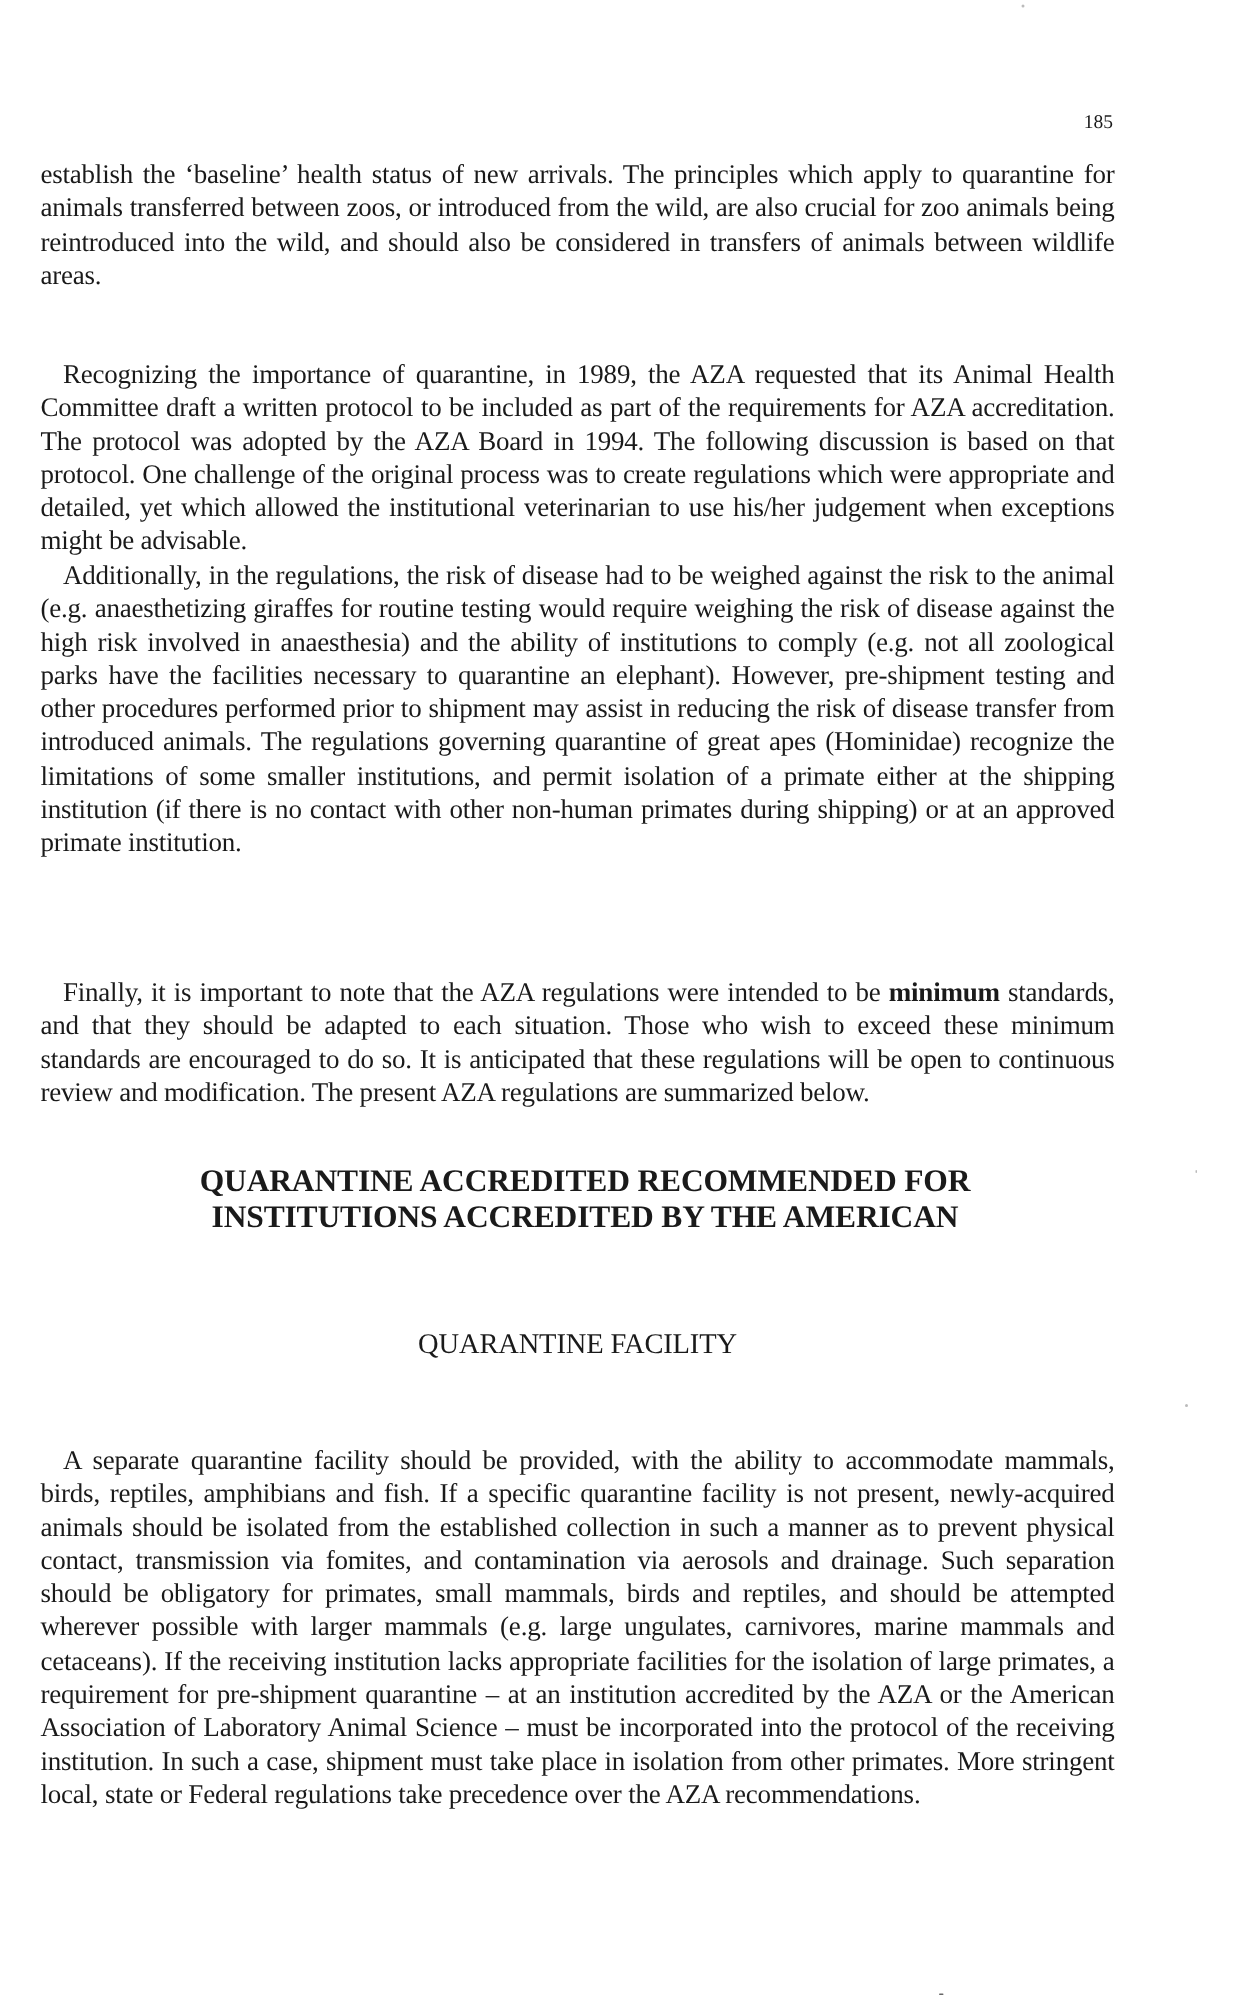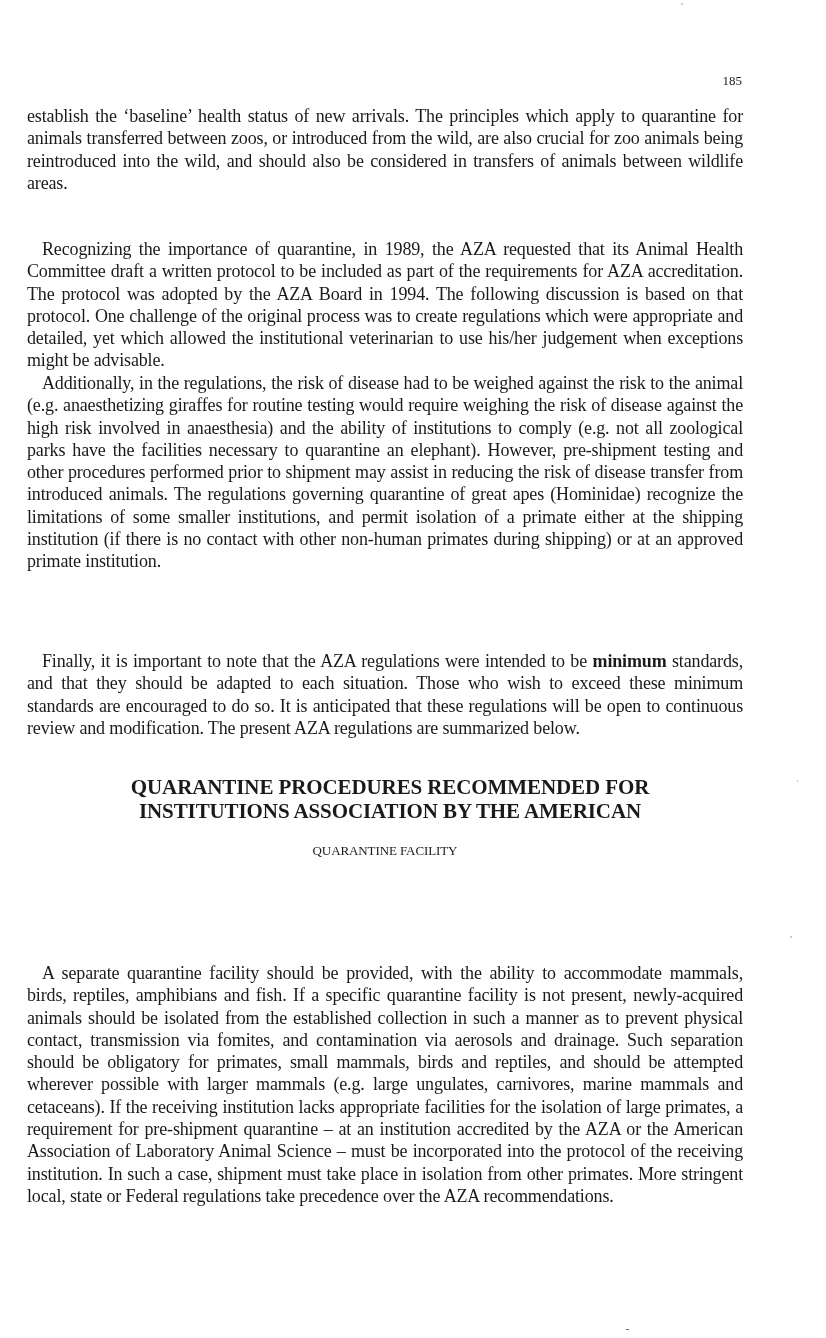--- a/index.html
+++ b/index.html
@@ -55,23 +55,23 @@
       font-weight: bold;
       font-size: 21px;
       line-height: 24px;
       letter-spacing: -0.1px;
       margin: 0;
     }
     .subheading {
       position: absolute;
       left: 27px;
       width: 716px;
-      top: 840px;
+      top: 886px;
       text-align: center;
-      font-size: 13px;
+      font-size: 19px;
       line-height: 22px;
       margin: 0;
       letter-spacing: -0.1px;
     }
     .speck {
       position: absolute;
       background: #bbbbbb;
       border-radius: 1px;
     }
   </style>
@@ -95,21 +95,21 @@
 
 <div class="text-column" style="top:372px;">
   <p class="para indent">Additionally, in the regulations, the risk of disease had to be weighed against the risk to the animal (e.g. anaesthetizing giraffes for routine testing would require weighing the risk of disease against the high risk involved in anaesthesia) and the ability of institutions to comply (e.g. not all zoological parks have the facilities necessary to quarantine an elephant). However, pre-shipment testing and other procedures performed prior to shipment may assist in reducing the risk of disease transfer from introduced animals. The regulations governing quarantine of great apes (Hominidae) recognize the limitations of some smaller institutions, and permit isolation of a primate either at the shipping institution (if there is no contact with other non-human primates during shipping) or at an approved primate institution.</p>
 </div>
 
 <div class="text-column" style="top:606px;margin-top:44px;">
   <p class="para indent"><span>Finally, it is important to note that the AZA regulations were intended to be </span><span class="strong">minimum</span><span> standards, and that they should be adapted to each situation. Those who wish to exceed these minimum standards are encouraged to do so. It is anticipated that these regulations will be open to continuous review and modification. The present AZA regulations are summarized below.</span></p>
 </div>
 
 <div class="heading">
-  <div>QUARANTINE PROCEDURES RECOMMENDED FOR</div>
-  <div>INSTITUTIONS ASSOCIATION BY THE AMERICAN</div>
+  <div>QUARANTINE ACCREDITED RECOMMENDED FOR</div>
+  <div>INSTITUTIONS ACCREDITED BY THE AMERICAN</div>
 </div>
 
 <div class="subheading">QUARANTINE FACILITY</div>
 
 <div class="text-column" style="top:962px;">
   <p class="para indent">A separate quarantine facility should be provided, with the ability to accommodate mammals, birds, reptiles, amphibians and fish. If a specific quarantine facility is not present, newly-acquired animals should be isolated from the established collection in such a manner as to prevent physical contact, transmission via fomites, and contamination via aerosols and drainage. Such separation should be obligatory for primates, small mammals, birds and reptiles, and should be attempted wherever possible with larger mammals (e.g. large ungulates, carnivores, marine mammals and cetaceans). If the receiving institution lacks appropriate facilities for the isolation of large primates, a requirement for pre-shipment quarantine – at an institution accredited by the AZA or the American Association of Laboratory Animal Science – must be incorporated into the protocol of the receiving institution. In such a case, shipment must take place in isolation from other primates. More stringent local, state or Federal regulations take precedence over the AZA recommendations.</p>
 </div>
 
 </body></html>

